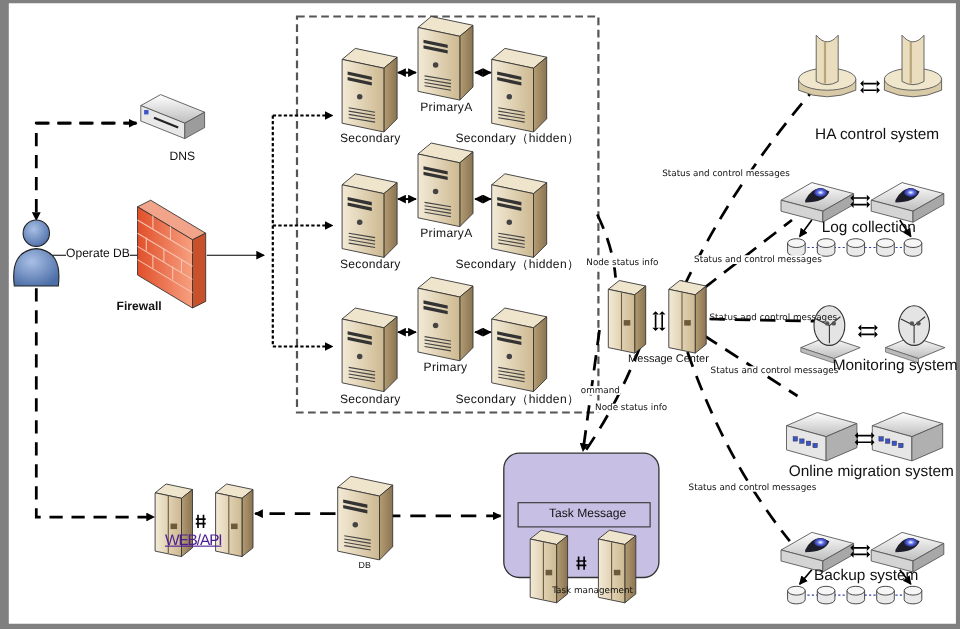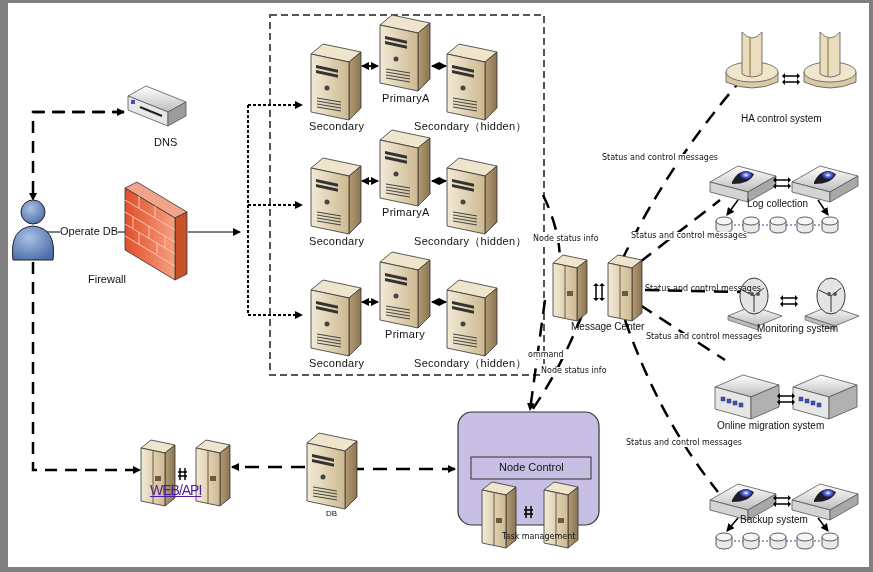--- a/index.html
+++ b/index.html
@@ -2,21 +2,21 @@
 <html><head>
 <meta charset="utf-8">
 <style>
   html,body{margin:0;padding:0;background:#ffffff;}
   body{width:873px;height:572px;position:relative;overflow:hidden;font-family:"Liberation Sans",sans-serif;}
   #frame{position:absolute;left:0;top:0;width:873px;height:572px;box-sizing:border-box;border:solid #808080;border-width:3px 4px 5px 8px;background:#fff;}
   svg{position:absolute;left:0;top:0;}
   .lbl{position:absolute;white-space:nowrap;color:#111;line-height:1;}
   .small{font-size:8px;font-family:"DejaVu Sans",sans-serif;}
   .med{font-size:11px;}
-  .big{font-size:10px;}
+  .big{font-size:14px;}
   .srv-lbl{font-size:11px;letter-spacing:0.3px;}
 </style>
 </head>
 <body>
 
 <div id="frame"></div>
 
 <svg width="873" height="572" viewBox="0 0 873 572">
   <defs>
     <marker id="arr" markerWidth="8" markerHeight="8" refX="7" refY="4" orient="auto" markerUnits="userSpaceOnUse">
@@ -263,21 +263,21 @@
   <use href="#rack" transform="translate(544,482)"></use>
   <g transform="translate(524,506)">
     <line x1="2" y1="0" x2="2" y2="12" stroke="#000" stroke-width="1.5"></line>
     <line x1="7" y1="0" x2="7" y2="12" stroke="#000" stroke-width="1.5"></line>
     <line x1="0" y1="4" x2="9" y2="4" stroke="#000" stroke-width="1.5"></line>
     <line x1="0" y1="8" x2="9" y2="8" stroke="#000" stroke-width="1.5"></line>
   </g>
 </svg>
 
 <div class="lbl med" style="left:142px;top:137px;margin-left:12px;">DNS</div>
-<div class="lbl med" style="left:88px;top:274px;">Firewall</div>
+<div class="lbl med" style="left:106px;top:274px;font-weight:bold;">Firewall</div>
 <div class="lbl med" style="left:60px;top:226px;background:#fff;">Operate DB</div>
 
 <div class="lbl srv-lbl" style="left:309px;top:121px;">Secondary</div>
 <div class="lbl srv-lbl" style="left:382px;top:93px;">PrimaryA</div>
 <div class="lbl srv-lbl" style="left:414px;top:121px;">Secondary（hidden）</div>
 
 <div class="lbl srv-lbl" style="left:309px;top:236px;">Secondary</div>
 <div class="lbl srv-lbl" style="left:382px;top:207px;">PrimaryA</div>
 <div class="lbl srv-lbl" style="left:414px;top:236px;">Secondary（hidden）</div>
 
@@ -297,14 +297,14 @@
 <div class="lbl small" style="left:626px;top:439px;background:#fff;">Status and control messages</div>
 
 <div class="lbl big" style="left:741px;top:114px;">HA control system</div>
 <div class="lbl big" style="left:747px;top:199px;">Log collection</div>
 <div class="lbl big" style="left:757px;top:324px;">Monitoring system</div>
 <div class="lbl big" style="left:717px;top:421px;">Online migration system</div>
 <div class="lbl big" style="left:740px;top:515px;text-align:center;">Backup system</div>
 
 <div class="lbl" style="left:150px;top:483px;font-size:14px;letter-spacing:-1px;color:#4c1d95;text-decoration:underline;">WEB/API</div>
 <div class="lbl" style="left:326px;top:510px;font-size:8px;">DB</div>
-<div class="lbl med" style="left:499px;top:462px;">Node Control</div>
+<div class="lbl med" style="left:499px;top:462px;">Task Message</div>
 <div class="lbl small" style="left:502px;top:533px;">Task management</div>
 
 </body></html>

